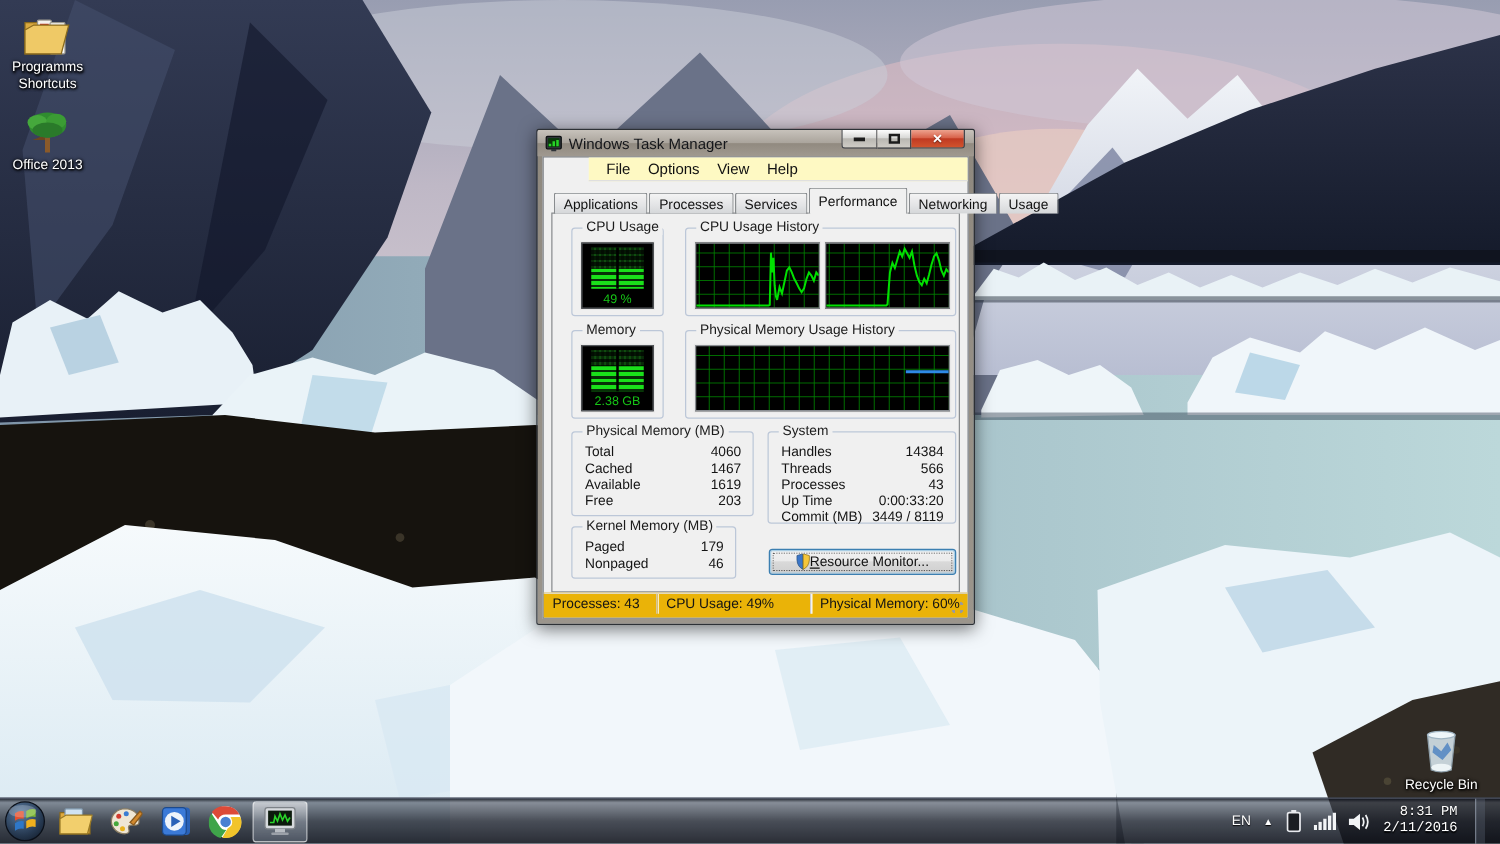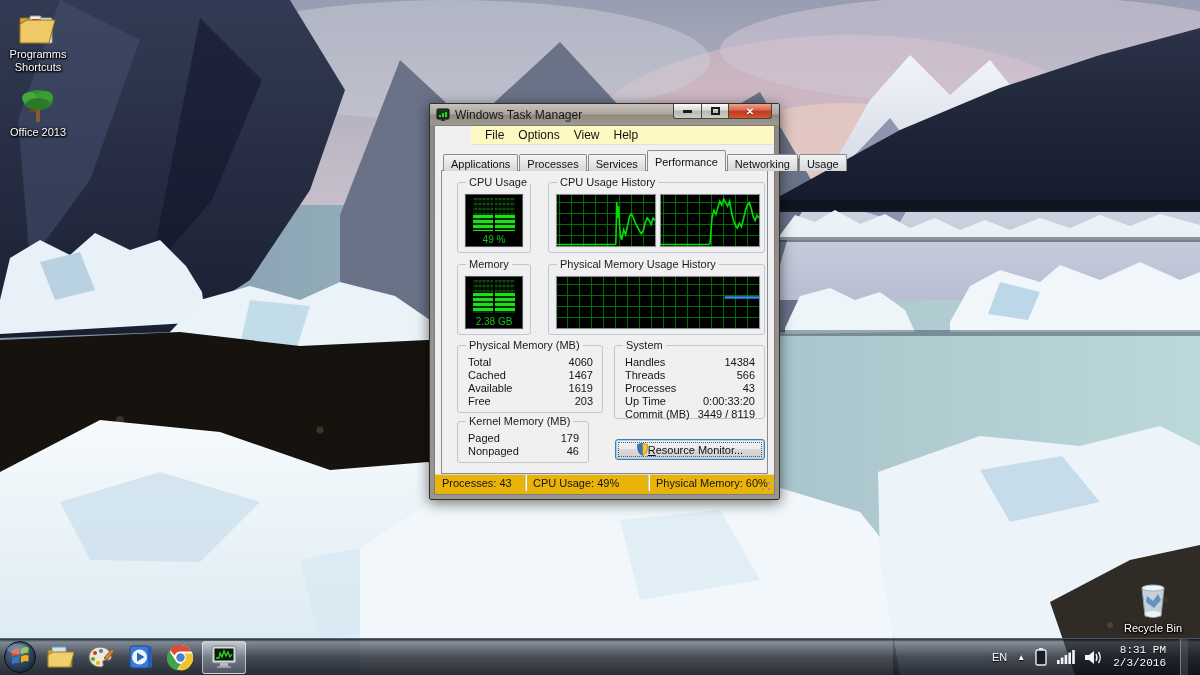--- a/index.html
+++ b/index.html
@@ -471,19 +471,19 @@
           <rect x="11.4" y="2.5" width="2.6" height="11.5" fill="#f2f4f6"></rect>
         <rect x="15.2" y="0" width="2.6" height="14" fill="#f2f4f6"></rect>
       </svg>
       <svg width="18" height="15" viewBox="0 0 18 15">
         <polygon points="0,5 4,5 9,1 9,14 4,10 0,10" fill="#f2f4f6"></polygon>
         <path d="M11,4 q2,3.5 0,7" fill="none" stroke="#f2f4f6" stroke-width="1.4"></path>
         <path d="M13.5,2 q3.5,5.5 0,11" fill="none" stroke="#f2f4f6" stroke-width="1.4"></path>
       </svg>
       <div class="clock">
         <div>8:31 PM</div>
-        <div>2/3/2016</div>
+        <div>2/11/2016</div>
       </div>
       <div class="show-desktop"></div>
     </div>
   </div>
 
 </div>
 
 </body></html>

